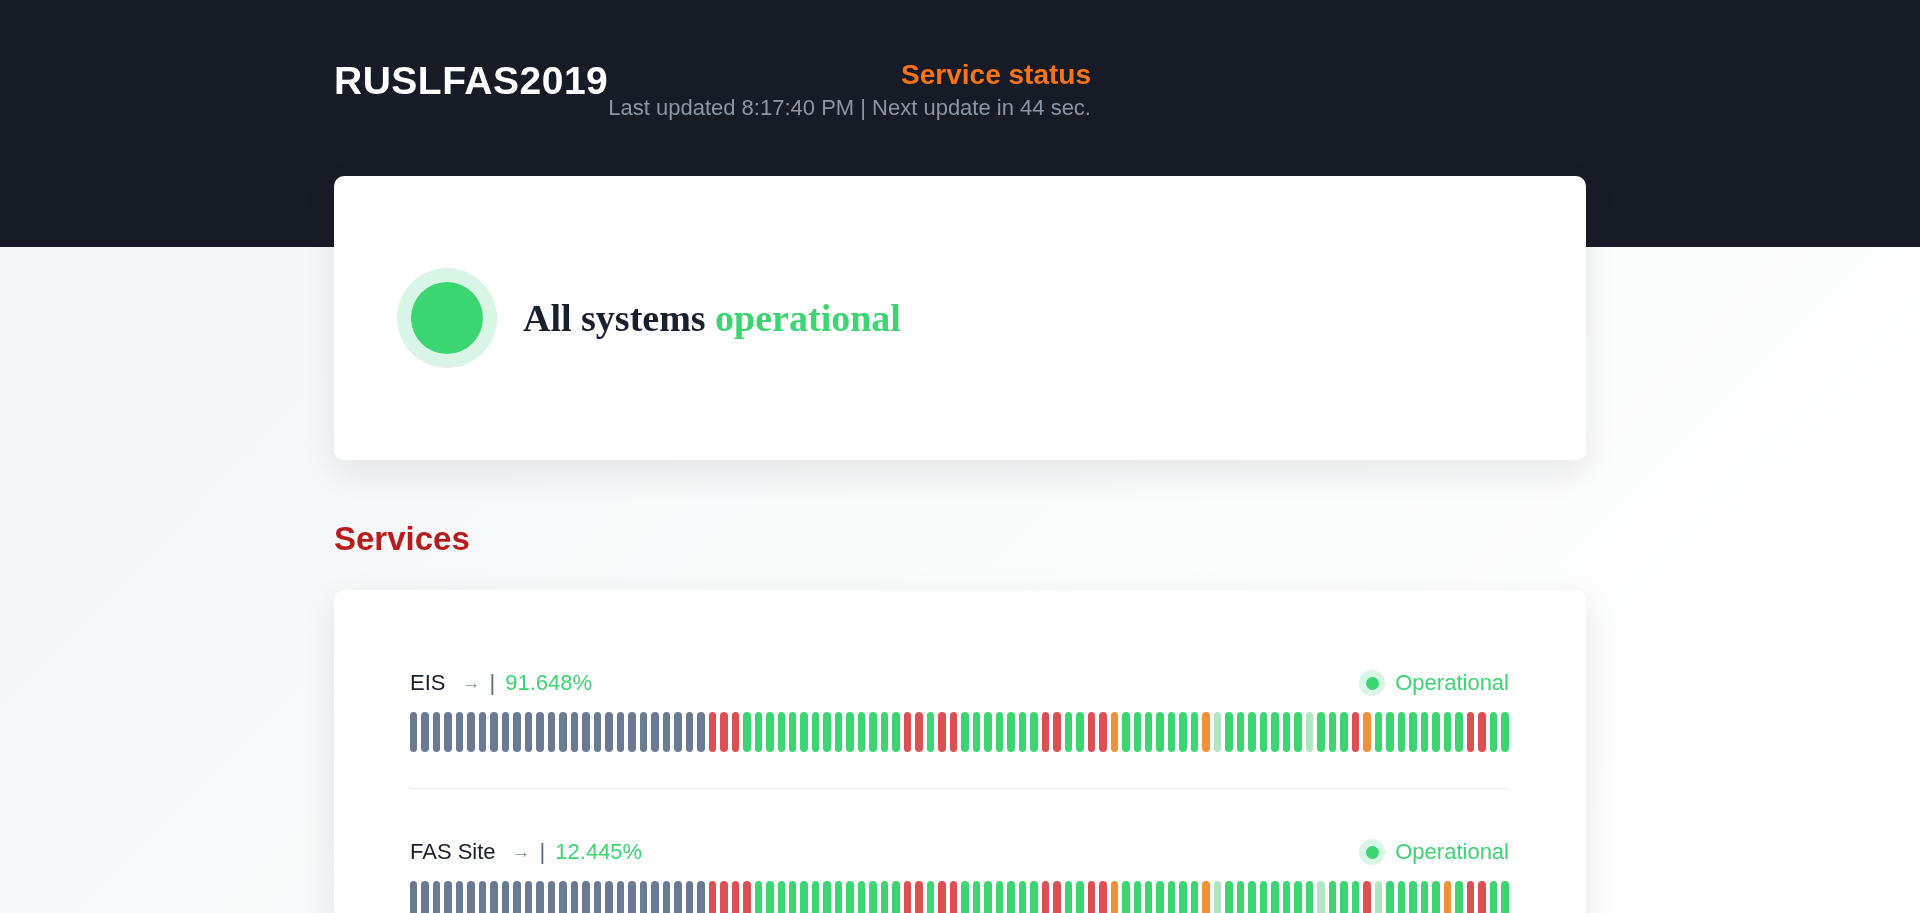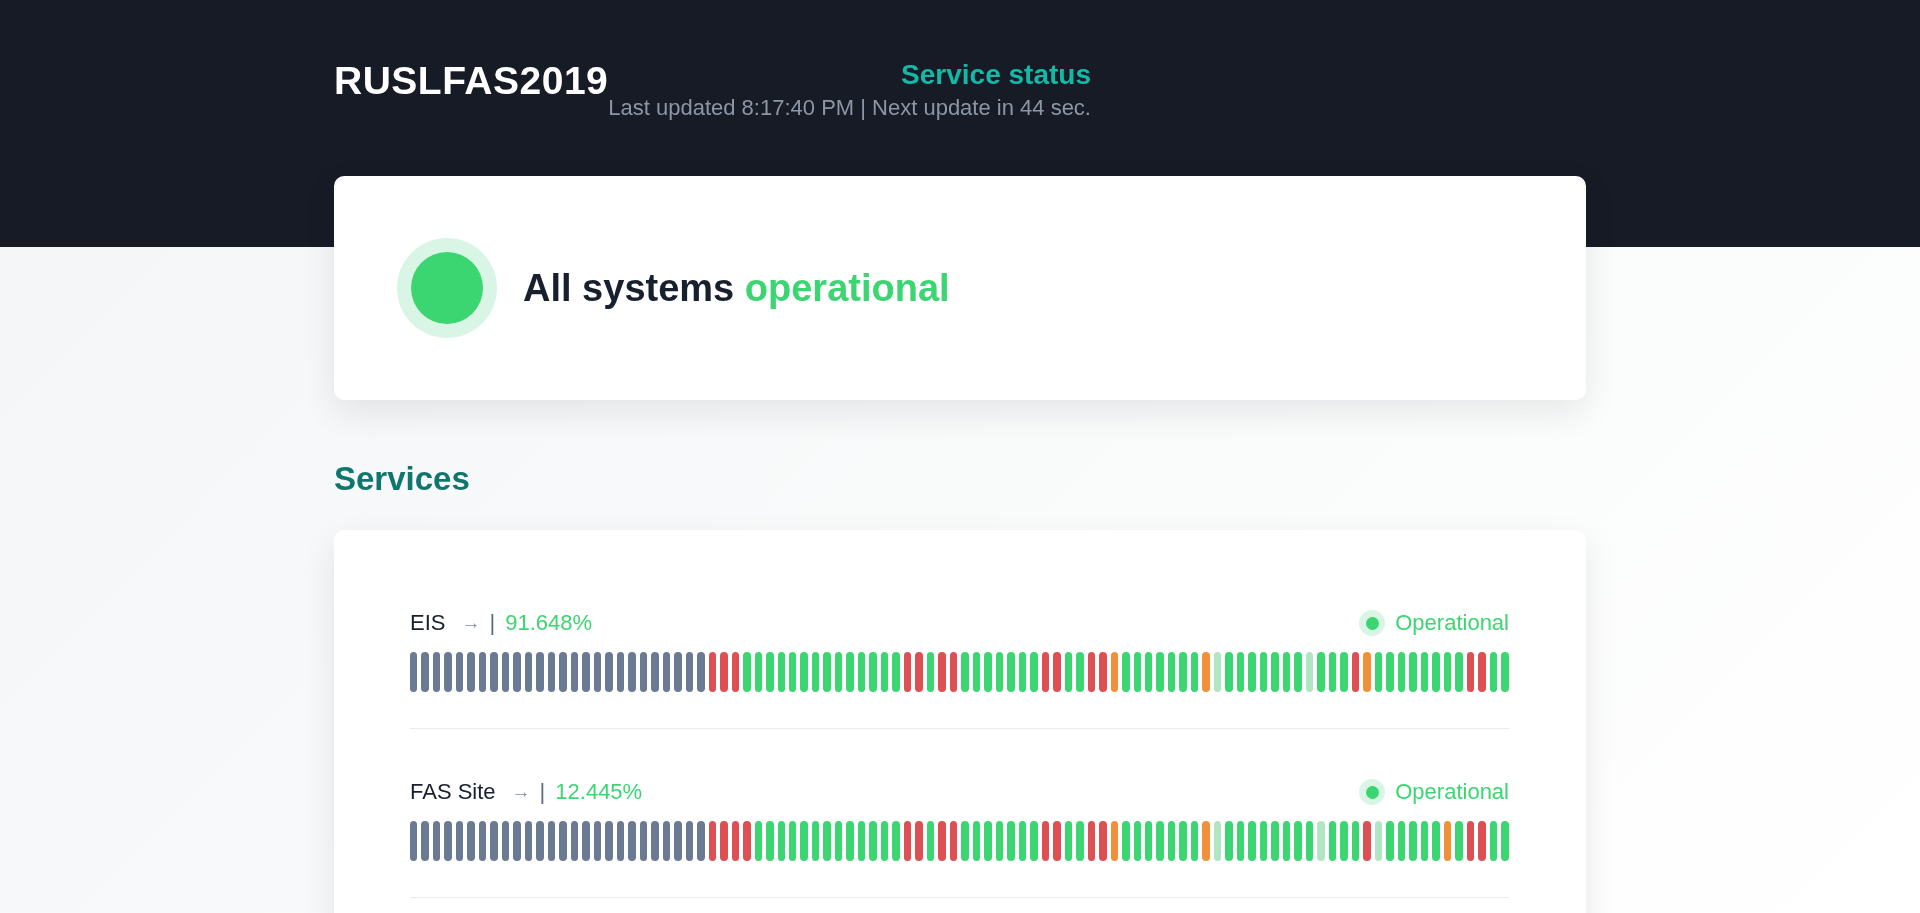--- a/index.html
+++ b/index.html
@@ -9,51 +9,52 @@
     background: linear-gradient(135deg, #f4f5f7 0%, #fafbfb 60%, #ffffff 100%);
     color: #18202e;
   }
   .container { width: 1252px; margin: 0 auto; }
 
   
   .header { background: var(--header-bg); height: 247px; }
   .header-inner { display: flex; justify-content: flex-start; align-items: flex-start; padding-top: 58px; }
   .site-title { color: #ffffff; font-size: 39px; font-weight: 800; letter-spacing: .5px; line-height: 46px; }
   .header-right { text-align: right; }
-  .status-title { color: #14b8a6; font-size: 28px; font-weight: 700; line-height: 34px; }
+  .status-title { color: #f97316; font-size: 28px; font-weight: 700; line-height: 34px; }
   .updated-line { color: #8d96a4; font-size: 22px; line-height: 24px; margin-top: 4px; }
 
   
   .card {
     background: #ffffff;
     border-radius: 10px;
     box-shadow: 0 12px 34px rgba(22, 27, 38, 0.09);
   }
   .overall-card {
     margin-top: -71px;
-    height: 224px;
+    height: 284px;
     display: flex;
     align-items: center;
     padding: 0 63px;
+    font-family: Liberation Serif, serif;
   }
   .overall-indicator {
     width: 100px; height: 100px; border-radius: 50%;
     background: var(--pale-green);
     display: flex; align-items: center; justify-content: center;
     flex: 0 0 auto;
   }
   .overall-indicator-inner {
     width: 72px; height: 72px; border-radius: 50%;
     background: var(--accent-green);
   }
   .overall-text { margin-left: 26px; font-size: 38px; font-weight: 700; color: #18202e; }
   .overall-text .green { color: var(--accent-green); }
 
   
-  .services-heading { margin-top: 60px; font-size: 33px; font-weight: 700; color: #0f766e; }
+  .services-heading { margin-top: 60px; font-size: 33px; font-weight: 700; color: #b91c1c; }
   .services-card { margin-top: 32px; padding: 30px 77px 60px 76px; }
 
   .service-row { border-bottom: 1px solid #e9ecef; padding: 50px 0 36px; }
   .service-head { display: flex; justify-content: space-between; align-items: center; }
   .service-title { display: flex; align-items: center; font-size: 22px; }
   .service-link { text-decoration: none; color: #18202e; display: inline-flex; align-items: center; cursor: pointer; gap: 8px; }
   .service-name { font-weight: 400; }
   .arrow-icon { color: #7f8b9b; font-size: 19px; margin-left: 8px; }
   .sep { color: #5d6b80; margin: 0 10px 0 9px; font-size: 22px; }
   .uptime { color: var(--accent-green); font-size: 22px; }

